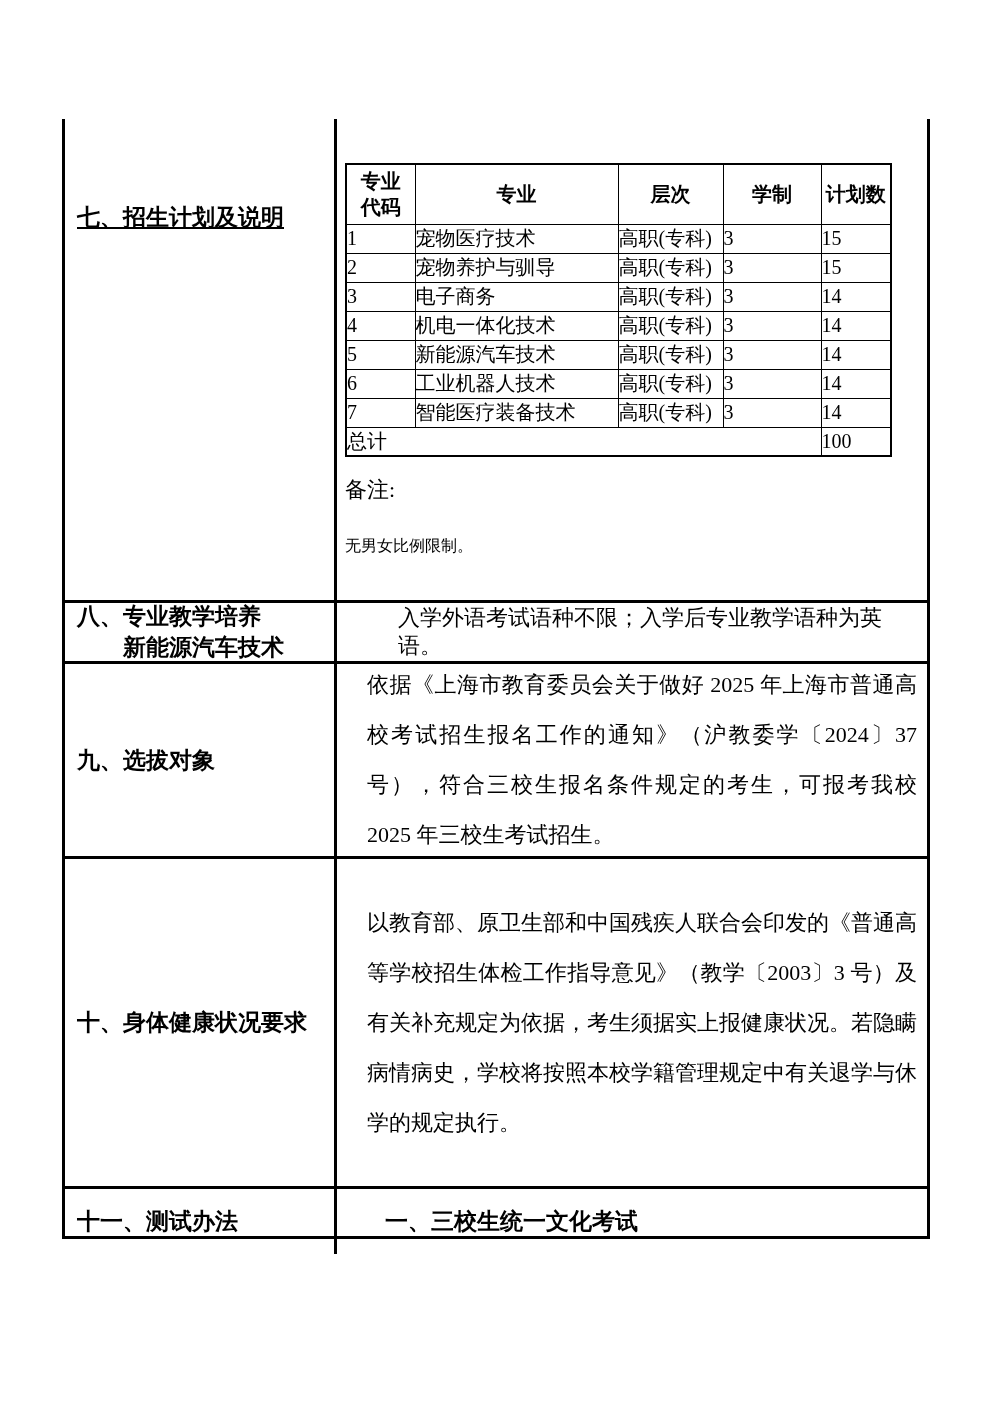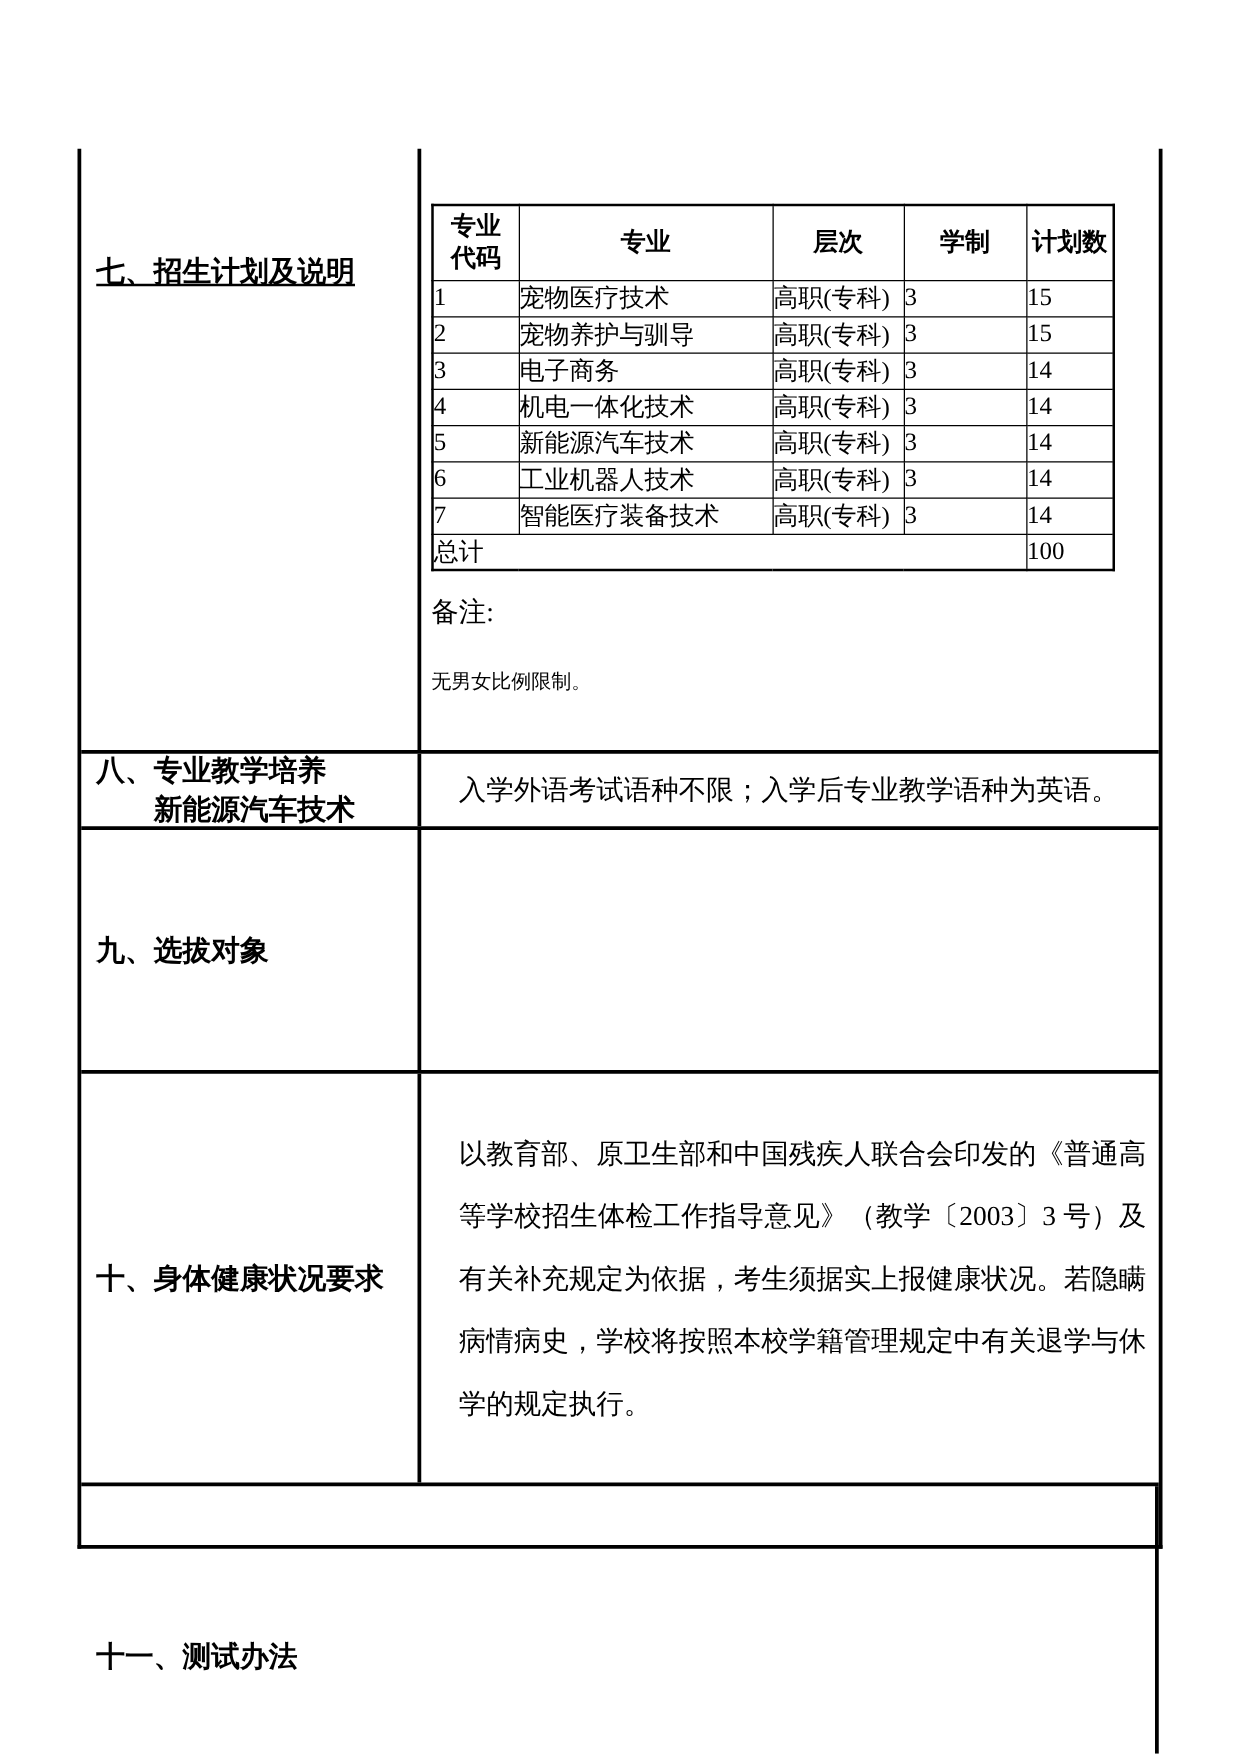--- a/index.html
+++ b/index.html
@@ -29,24 +29,24 @@
     display: flex;
     flex-direction: column;
   }
   .trow {
     display: flex;
     box-sizing: border-box;
     flex: 0 0 auto;
   }
   .trow + .trow { border-top: 3px solid #000; }
   .row-7  { height: 481px; }
-  .row-8  { height: 61px;  }
+  .row-8  { height: 61px; gap: 31px;  }
   .row-9  { height: 195px; }
   .row-10 { height: 330px; }
-  .row-11 { height: 68px; flex-direction: column;  }
+  .row-11 { height: 68px;  }
 
   .cell-label {
     box-sizing: border-box;
     flex: 0 0 272px;
     border-right: 3px solid #000;
     font-weight: bold;
     font-size: 23px;
     padding-left: 12px;
     display: flex;
     flex-direction: column;
@@ -234,20 +234,23 @@
       </div>
       <div class="cell-content vcenter">
         <p class="one-line">入学外语考试语种不限；入学后专业教学语种为英语。</p>
       </div>
     </div>
 
     <div class="trow row-9">
       <div class="cell-label">
         <span>九、选拔对象</span>
       </div>
+      <div class="cell-content vcenter">
+        <p class="para">依据《上海市教育委员会关于做好 2025 年上海市普通高校考试招生报名工作的通知》（沪教委学〔2024〕37 号），符合三校生报名条件规定的考生，可报考我校 2025 年三校生考试招生。</p>
+      </div>
     </div>
 
     <div class="trow row-10">
       <div class="cell-label">
         <span>十、身体健康状况要求</span>
       </div>
       <div class="cell-content vcenter">
         <p class="para">以教育部、原卫生部和中国残疾人联合会印发的《普通高等学校招生体检工作指导意见》（教学〔2003〕3 号）及有关补充规定为依据，考生须据实上报健康状况。若隐瞒病情病史，学校将按照本校学籍管理规定中有关退学与休学的规定执行。</p>
       </div>
     </div>

